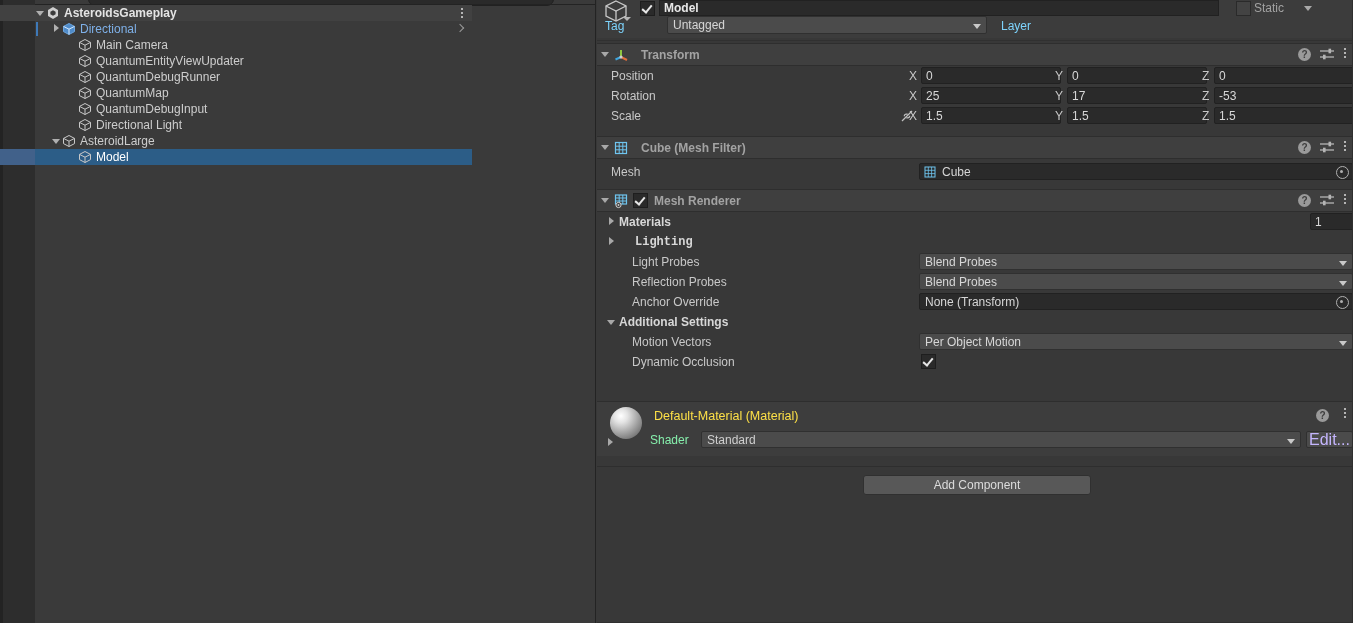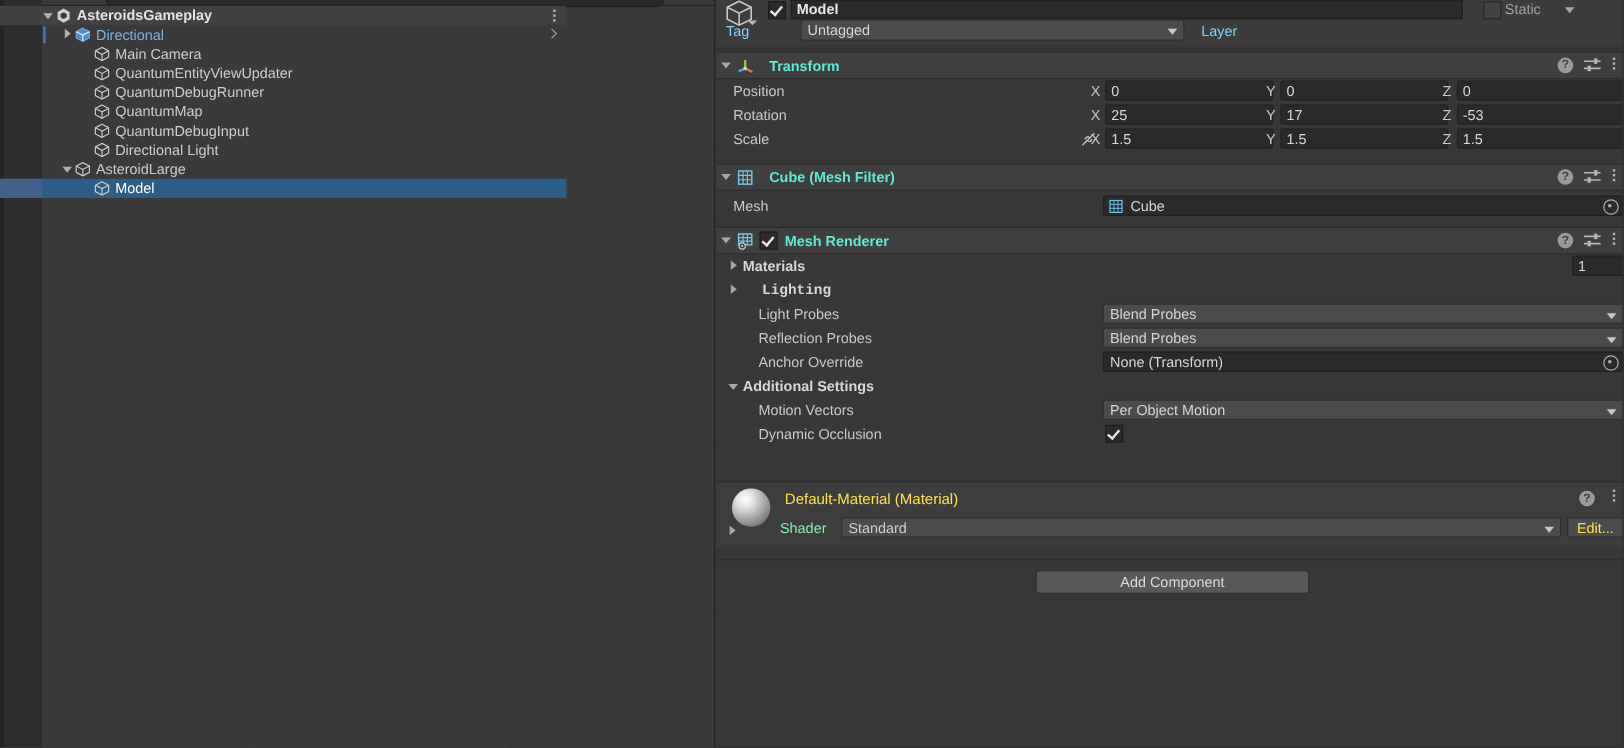--- a/index.html
+++ b/index.html
@@ -275,21 +275,21 @@
   }
   .comp-toggle::after {
     content: "";
     position: absolute; left: 3px; top: 1px;
     width: 4px; height: 8px;
     border-right: 2px solid #e6e6e6;
     border-bottom: 2px solid #e6e6e6;
     transform: rotate(40deg);
   }
   .comp-title {
-    color: #5eead4;
+    color: #a3a3a3;
     font-size: 12px; font-weight: bold;
     margin-left: 8px;
   }
   .comp-hdr-icons {
     position: absolute; right: 6px; top: 0;
     height: 21px;
     display: flex; align-items: center; gap: 9px;
   }
   .ic-help {
     width: 13px; height: 13px;
@@ -462,21 +462,21 @@
     color: #cfcfcf; font-size: 12px;
     line-height: 16px; padding-left: 5px;
     box-sizing: border-box;
   }
   #shader-edit {
     position: absolute; left: 709px; top: 29px;
     width: 47px; height: 17px;
     background: #4b4b4b;
     border: 1px solid #303030;
     border-radius: 2px;
-    color: #fde047; font-size: 12px;
+    color: #c4b5fd; font-size: 16px;
     line-height: 16px; text-align: center;
     box-sizing: border-box;
   }
   #mat-bottom-strip {
     position: absolute; left: 0; top: 456px;
     width: 756px; height: 10px;
     background: #383838;
     border-bottom: 1px solid #2e2e2e;
   }
 

